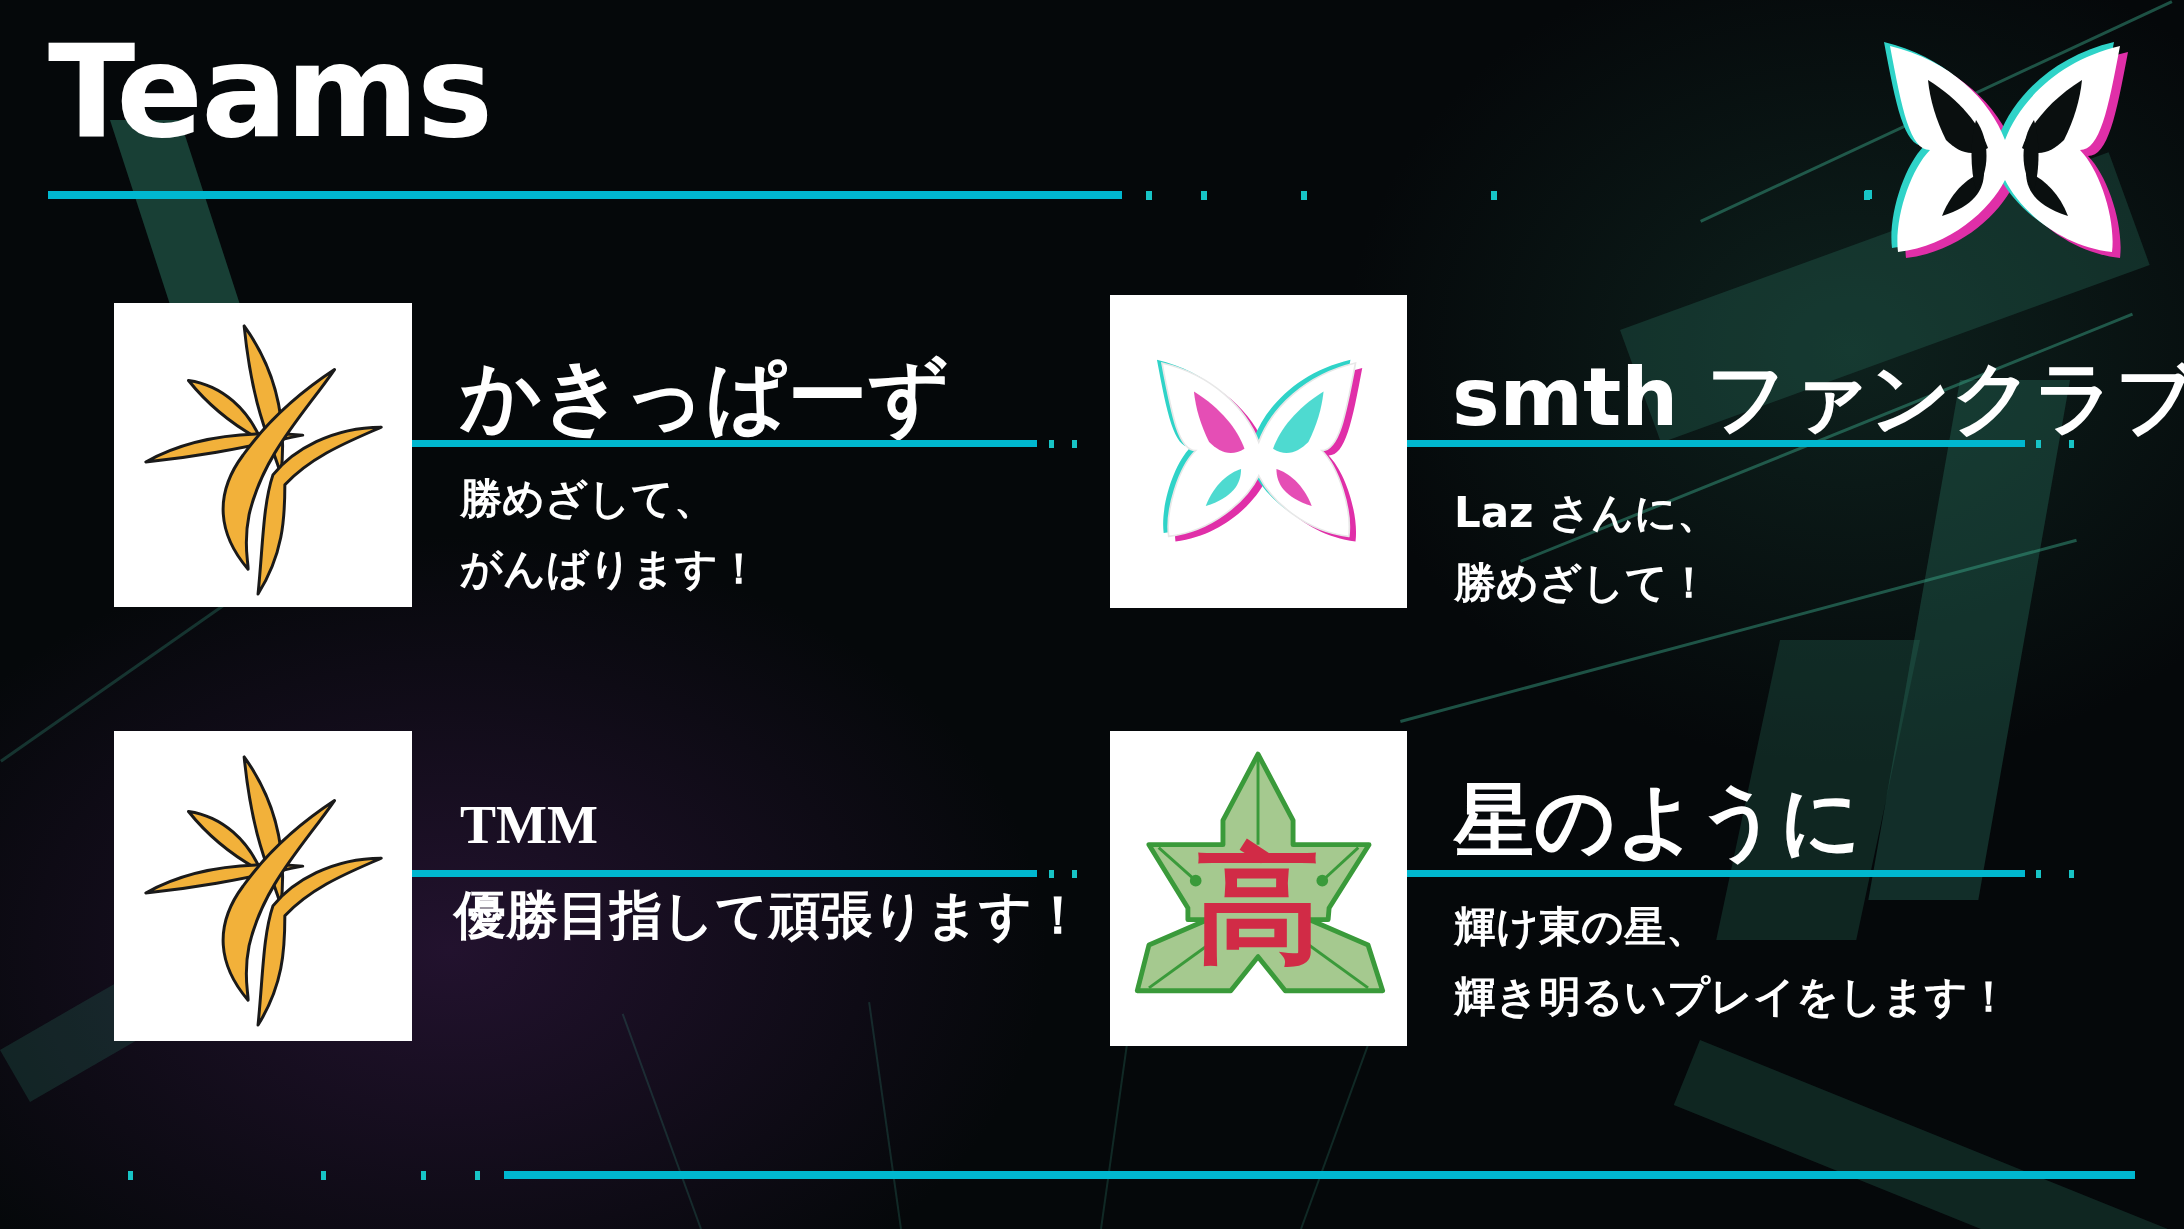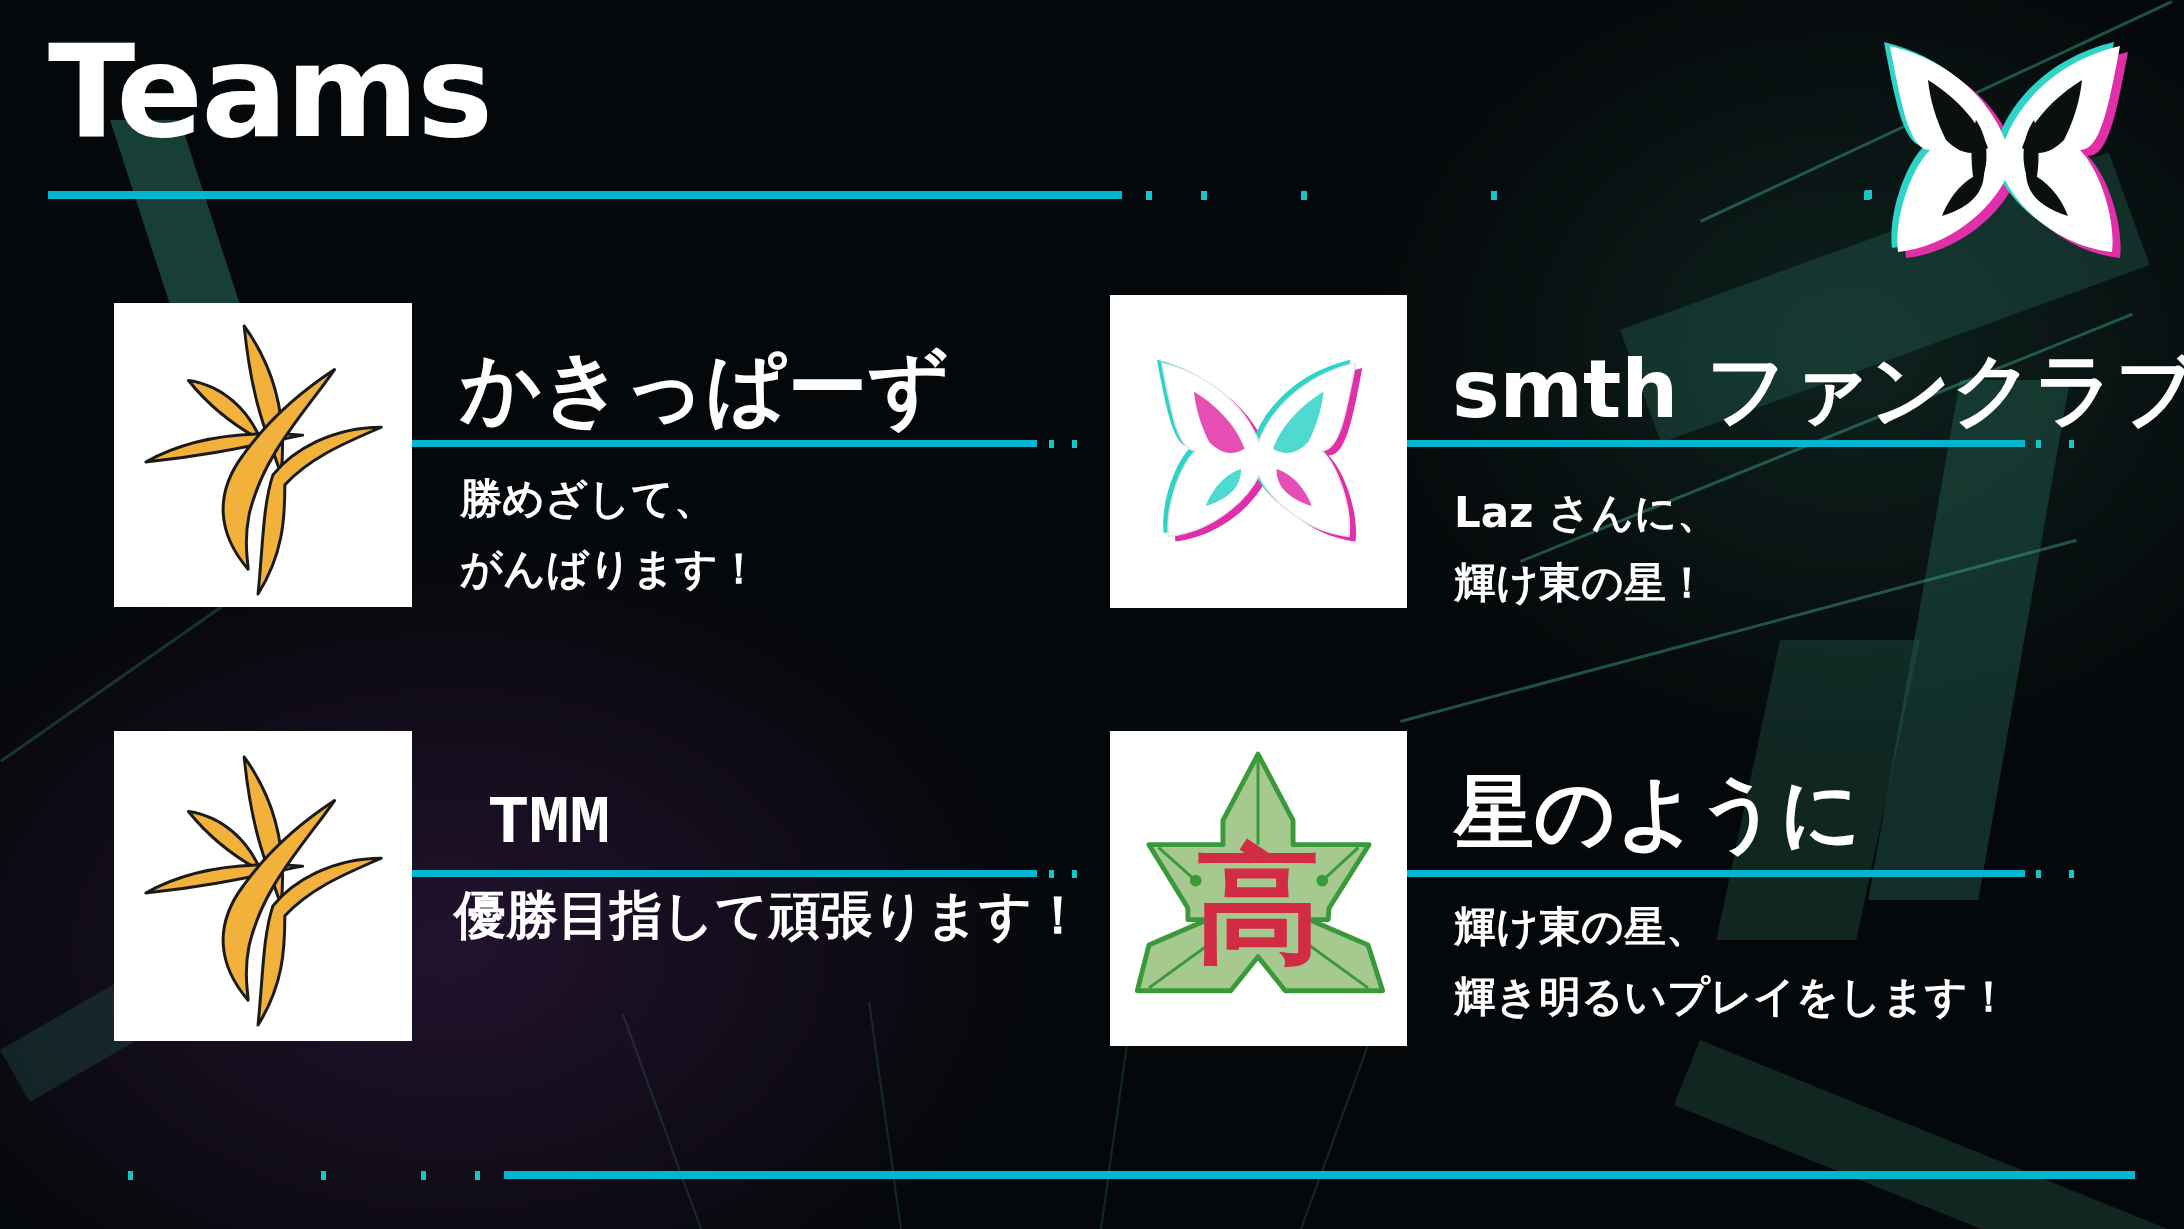--- a/index.html
+++ b/index.html
@@ -21,21 +21,21 @@
   .title { position:absolute; left:48px; top:28px; font-size:128px; font-weight:bold;
     letter-spacing:-2px; line-height:1; }
   .hline { position:absolute; background:#00b7cf; }
   .dot { position:absolute; background:#17c4c6; }
 
   .logo-tr { position:absolute; left:1880px; top:40px; width:260px; height:220px; }
 
   .card { position:absolute; background:#ffffff; }
   .card svg { position:absolute; inset:0; width:100%; height:100%; }
 
-  .team-name { position:absolute; font-weight:bold; line-height:1; white-space:nowrap; }
+  .team-name { position:absolute; font-weight:bold; line-height:1; white-space:nowrap;margin-top:8px; }
   .team-msg { position:absolute; font-weight:bold; font-size:42px; line-height:70px; white-space:pre; }
 </style>
 </head>
 <body>
 
 <div class="bg">
   <div class="glow1"></div>
   <div class="glow2"></div>
   <div class="beam" style="left:110px;top:120px;width:70px;height:360px;transform:skewX(18deg);"></div>
   <div class="beam" style="left:1620px;top:330px;width:520px;height:120px;transform:rotate(-20deg);opacity:.6"></div>
@@ -112,34 +112,34 @@
       <path d="M62 176 C72 150 90 136 104 132 C104 150 94 166 62 176 Z" fill="#2fd3c8" opacity=".85"></path>
       <path d="M188 176 C178 150 160 136 146 132 C146 150 156 166 188 176 Z" fill="#e02fa8" opacity=".85"></path>
     </g>
   </svg>
 </div>
 <div class="team-name" style="left:1452px;top:350px;font-size:80px;">smth ファンクラブ</div>
 <div class="hline" style="left:1407px;top:440px;width:618px;height:7px;"></div>
 <div class="dot" style="left:2036px;top:440px;width:5px;height:8px;"></div>
 <div class="dot" style="left:2069px;top:440px;width:5px;height:8px;"></div>
 <div class="team-msg" style="left:1454px;top:478px;">Laz さんに、
-輝け東の星！</div>
+勝めざして！</div>
 
 <div class="card" style="left:114px;top:731px;width:298px;height:310px;">
   <svg viewBox="0 0 300 310">
     <g fill="#f2b13a" stroke="#1a1a1a" stroke-width="3" stroke-linejoin="round">
       <path d="M131 25 C160 65 175 115 168 175 C160 145 140 115 131 25 Z"></path>
       <path d="M75 80 C110 85 135 110 148 140 C120 125 95 105 75 80 Z"></path>
       <path d="M32 162 C80 135 140 131 190 135 C140 145 100 155 32 162 Z"></path>
       <path d="M222 69 C190 115 150 155 136 215 C130 245 135 260 135 270 C105 235 100 195 130 155 C155 120 190 90 222 69 Z"></path>
       <path d="M269 127 C220 127 180 150 160 175 C150 205 150 245 145 295 C170 255 172 220 172 185 C200 155 240 140 269 127 Z"></path>
     </g>
   </svg>
 </div>
-<div class="team-name" style="left:488px;top:790px;font-size:68px;font-family:Liberation Mono, monospace;">TMM</div>
+<div class="team-name" style="left:460px;top:790px;font-size:54px;font-family:Liberation Serif, serif;">TMM</div>
 <div class="hline" style="left:412px;top:870px;width:625px;height:7px;"></div>
 <div class="dot" style="left:1049px;top:870px;width:5px;height:8px;"></div>
 <div class="dot" style="left:1072px;top:870px;width:5px;height:8px;"></div>
 <div class="team-msg" style="left:454px;top:880px;font-size:52px;">優勝目指して頑張ります！</div>
 
 <div class="card" style="left:1110px;top:731px;width:297px;height:315px;">
   <svg viewBox="0 0 305 320">
     <g fill="#a5c98f" stroke="#3a9a3a" stroke-width="5" stroke-linejoin="round">
       <path d="M152 22 L188 90 L188 115 L228 115 L266 115 L225 180 L224 192 L205 192 L265 218 L280 265 L180 265 L152 230 L124 265 L28 265 L40 218 L100 192 L80 192 L80 180 L40 115 L116 115 L116 90 Z"></path>
     </g>

